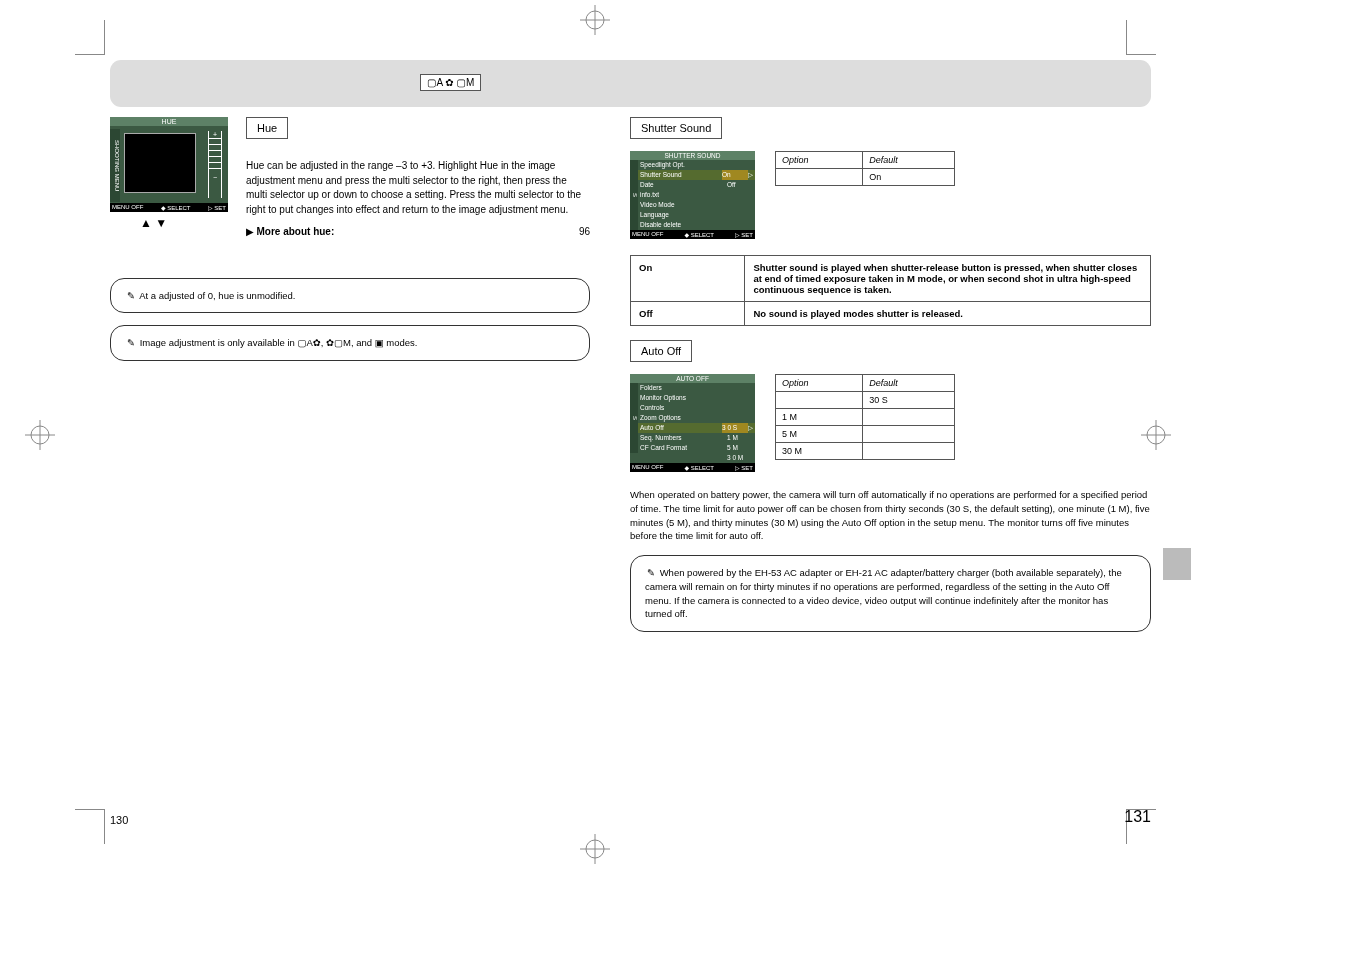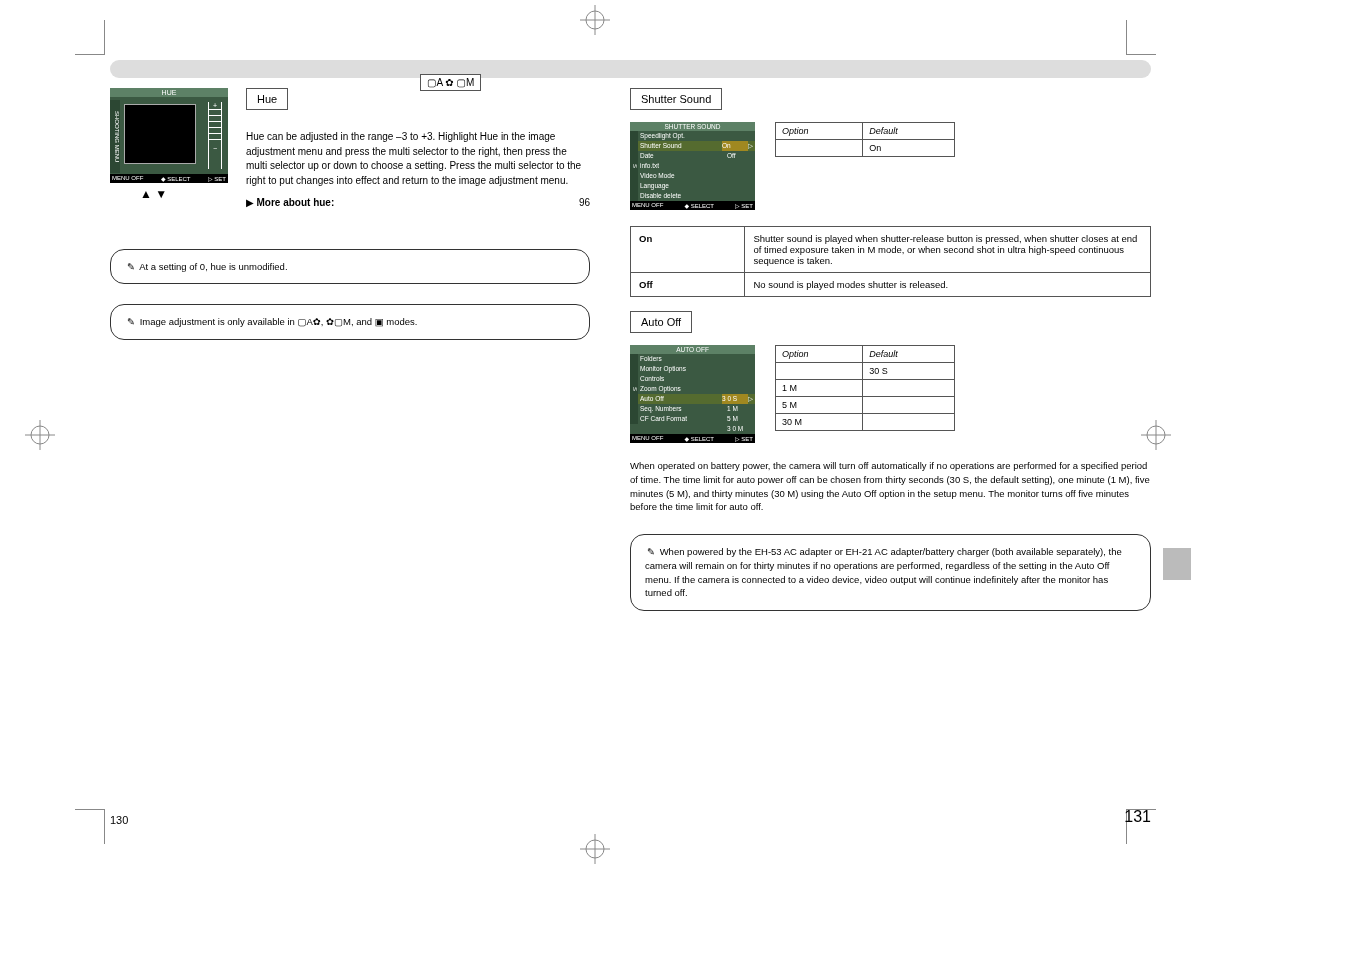--- a/index.html
+++ b/index.html
@@ -33,21 +33,21 @@
 
   .page-content {
     position: absolute;
     top: 60px;
     left: 110px;
     right: 200px;
     bottom: 150px;
   }
   .header-bar {
     background: #ddd;
-    height: 18px;
+    height: 47px;
     position: relative;
     margin-bottom: 10px;
     border-radius: 11px;
   }
   .header-icons-box {
     position: absolute;
     top: 14px;
     left: 310px;
     border: 1px solid #555;
     background: #fff;
@@ -138,37 +138,38 @@
 
   .info-table {
     border-collapse: collapse;
     width: 100%;
     font-size: 9.5px;
   }
   .info-table td {
     border: 1px solid #555;
     padding: 6px 8px;
     vertical-align: top;
+    font-weight: bold;
   }
   .info-table .opt-col { width: 22%; font-weight: bold;}
   .small-table { width: 180px; font-size:9px; border-collapse:collapse;}
   .small-table td { border:1px solid #555; padding:3px 6px; }
   .small-table .h { font-style: italic; }
 
   .body-text { font-size: 10px; line-height: 1.45; margin: 8px 0; }
   .body-text.small { font-size: 9.5px; }
   .section-row { display:flex; gap: 18px; align-items:flex-start; }
 
   .callout-box {
     border: 1.5px solid #333;
     border-radius: 14px;
     padding: 10px 14px;
     font-size: 9.5px;
     line-height: 1.45;
-    margin-top: 20px;
+    margin-top: 12px;
   }
   .note-icon { display:inline-block; width:12px; text-align:center; }
 
   .page-num-box {
     position: absolute;
     right: -40px;
     top: 488px;
     width: 28px;
     height: 32px;
     background: #bbb;
@@ -255,21 +256,21 @@
           <div class="body-text">
             <span class="tri">▶</span>
             <b>More about hue:</b>
             <span style="float:right;">96</span>
           </div>
         </div>
       </div>
 
       <div class="callout-box" style="margin-top:30px;">
         <span class="note-icon">✎</span>
-        <span>At a setting of 0, hue is unmodified.</span>
+        <span>At a adjusted of 0, hue is unmodified.</span>
       </div>
 
       <div class="callout-box">
         <span class="note-icon">✎</span>
         <span>Image adjustment is only available in ▢A✿, ✿▢M, and ▣ modes.</span>
       </div>
 
       <div class="page-num-left">130</div>
     </div>
 

